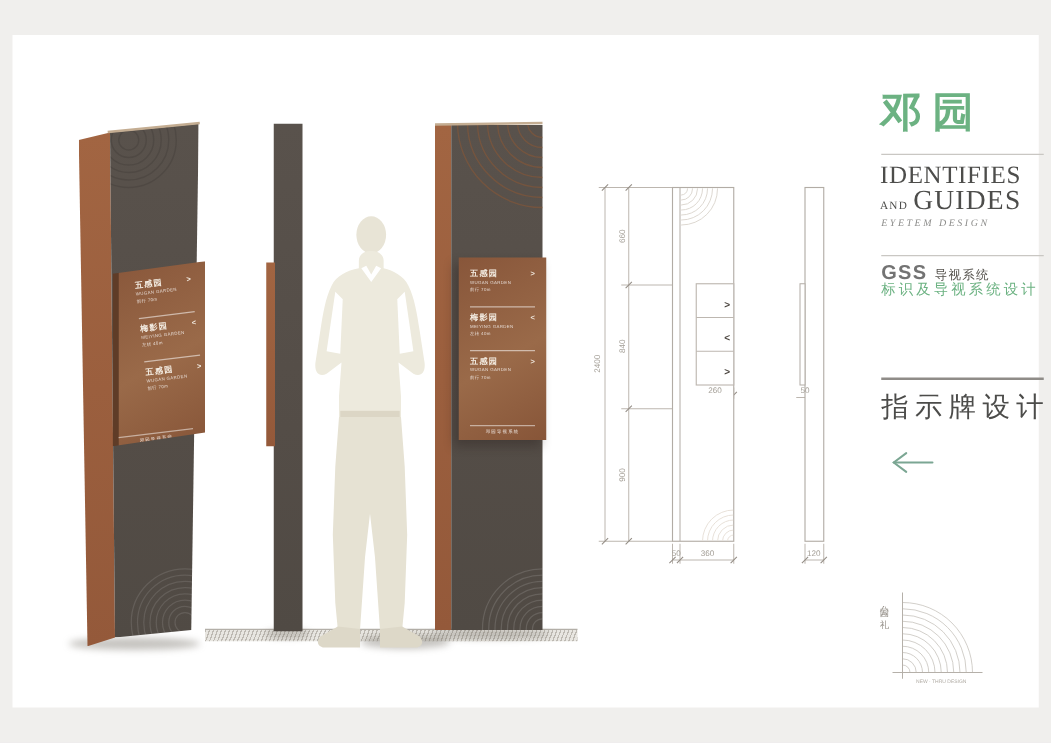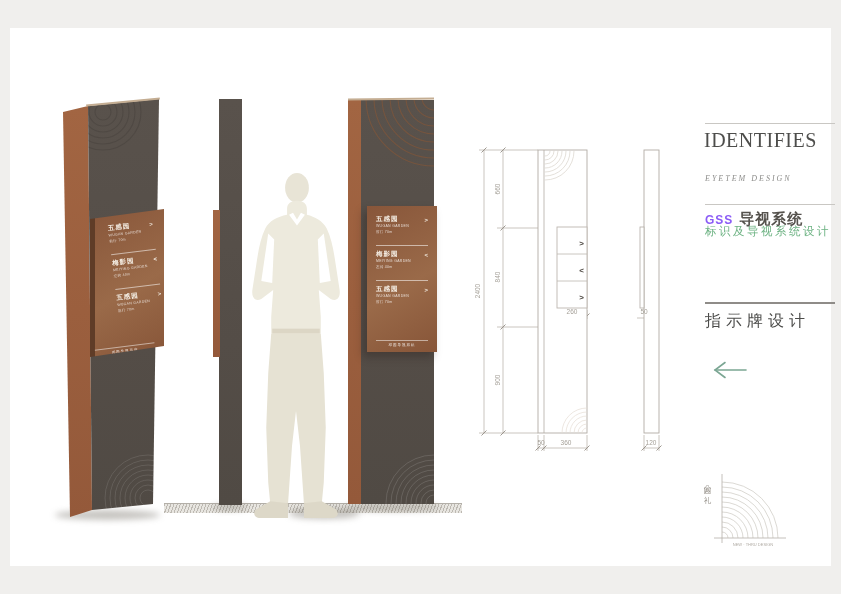--- a/index.html
+++ b/index.html
@@ -32,23 +32,23 @@
   .sb-logo{left:704px;top:68px;font-size:33px;font-weight:bold;color:#6cb282;letter-spacing:9px;}
   .sep{height:1px;background:#c9c7c3;}
   .serif{font-family:"Liberation Serif",serif;color:#4d4d4b;}
   .sb-id{left:704px;top:130px;font-size:20px;letter-spacing:.5px;line-height:1;}
   .sb-guides{left:704px;top:149px;line-height:1;}
   .sb-guides .and{font-size:9px;letter-spacing:1px;}
   .sb-guides .g{font-size:22px;letter-spacing:1px;}
   .sb-eyetem{left:705px;top:174px;font-size:8px;letter-spacing:2px;color:#8e8e8c;font-style:italic;}
   .sb-cn{left:705px;top:184px;font-size:11.5px;color:#6cb282;letter-spacing:2.5px;margin-top:40px;}
   .sb-gss{left:705px;top:210px;}
-  .sb-gss .code{font-size:12px;font-weight:bold;color:#8b5cf6;letter-spacing:1px;}
-  .sb-gss .nm{font-size:15px;color:#55524d;margin-left:6px;letter-spacing:1px;font-weight:bold;}
-  .sb-section{left:705px;top:311px;font-size:16px;color:#4c4c4a;letter-spacing:5px;}
+  .sb-gss .code{font-size:16px;font-weight:bold;color:#737373;letter-spacing:1px;}
+  .sb-gss .nm{font-size:10px;color:#55524d;margin-left:6px;letter-spacing:1px;}
+  .sb-section{left:705px;top:311px;font-size:22px;color:#4c4c4a;letter-spacing:5px;}
   .fan-v{left:702px;top:478px;writing-mode:vertical-rl;font-size:7.5px;color:#98938c;letter-spacing:3px;z-index:5;}
 </style>
 </head>
 <body>
 
 <div class="canvas">
   <div class="surface abs"></div>
 
   <div class="ground abs"></div>
   <div class="shadow abs" style="left:55px;top:510px;width:105px;height:10px;"></div>
@@ -281,23 +281,28 @@
       <text transform="rotate(-90 500 277)" x="500" y="277">840</text>
       <text transform="rotate(-90 500 380)" x="500" y="380">900</text>
       <text x="572" y="314">260</text>
       <text x="541" y="445">50</text>
       <text x="566" y="445">360</text>
       <text x="644" y="314">50</text>
       <text x="651" y="445">120</text>
     </g>
   </svg>
 
+  <div class="abs sb-logo">邓园</div>
   <div class="abs sep" style="left:705px;top:123px;width:130px;"></div>
 
   <div class="abs serif sb-id">IDENTIFIES</div>
+  <div class="abs serif sb-guides">
+    <span class="and">AND</span>
+    <span class="g">GUIDES</span>
+  </div>
   <div class="abs serif sb-eyetem">EYETEM DESIGN</div>
   <div class="abs sb-cn">标识及导视系统设计</div>
 
   <div class="abs sep" style="left:705px;top:204px;width:130px;"></div>
   <div class="abs sb-gss">
     <span class="code">GSS</span><span class="nm">导视系统</span>
   </div>
 
   <div class="abs" style="left:705px;top:302px;width:130px;height:1.5px;background:#8f8c88;"></div>
   <div class="abs sb-section">指示牌设计</div>

